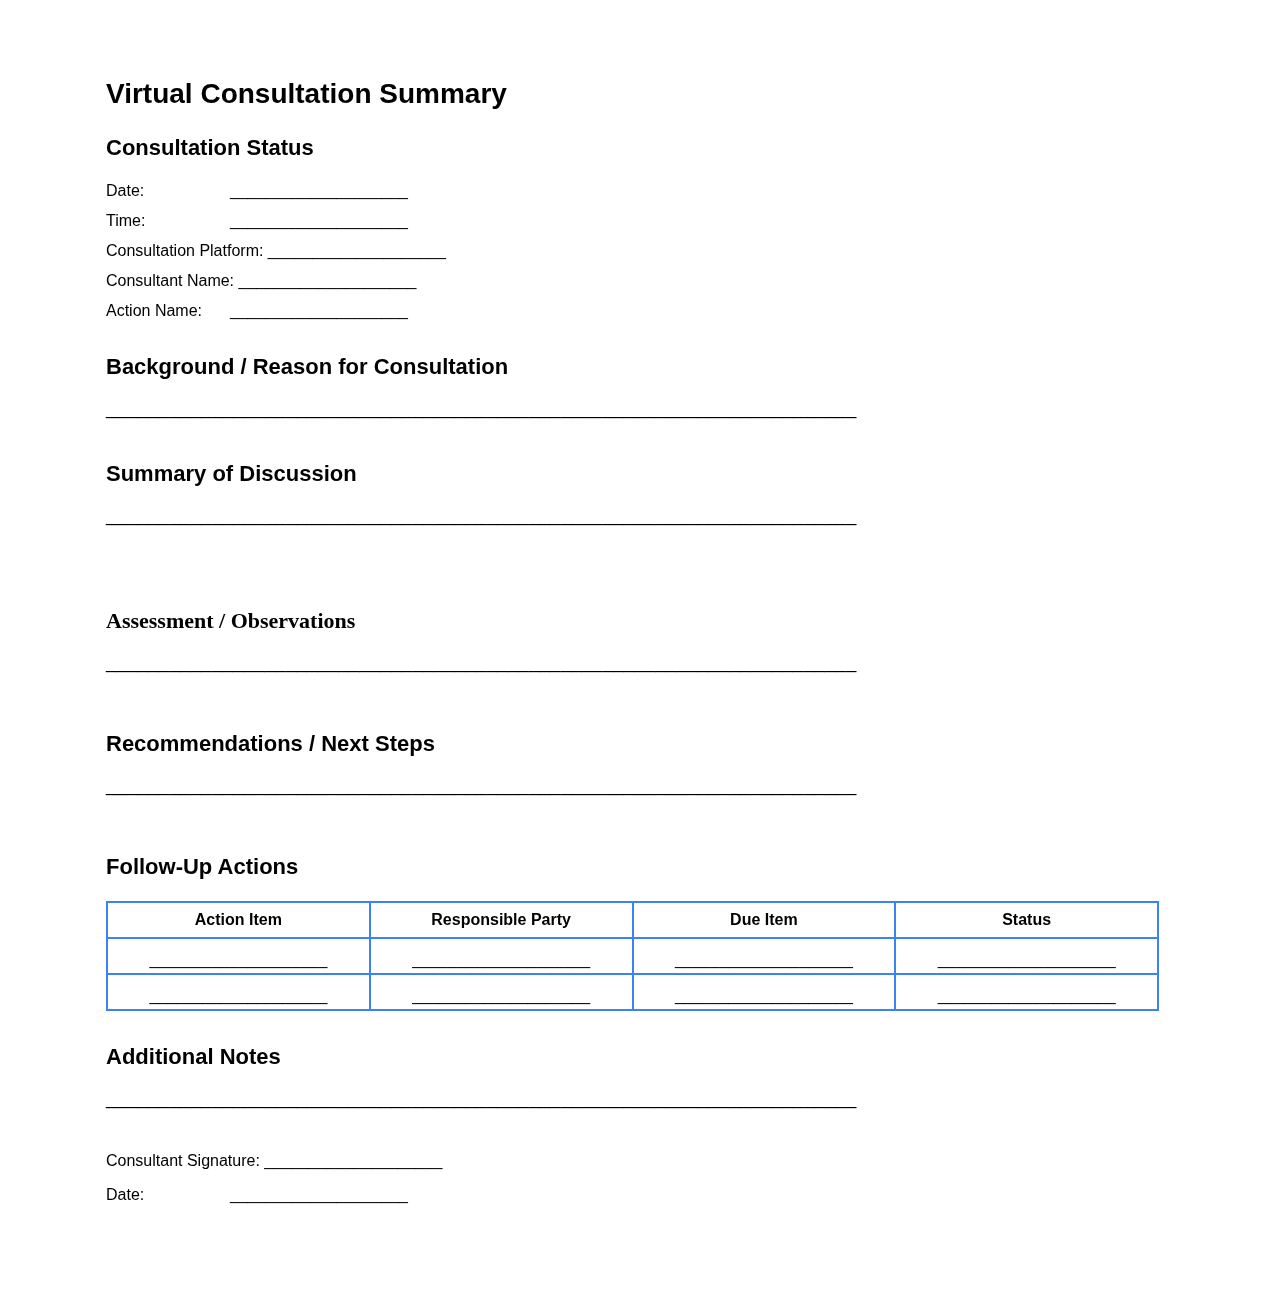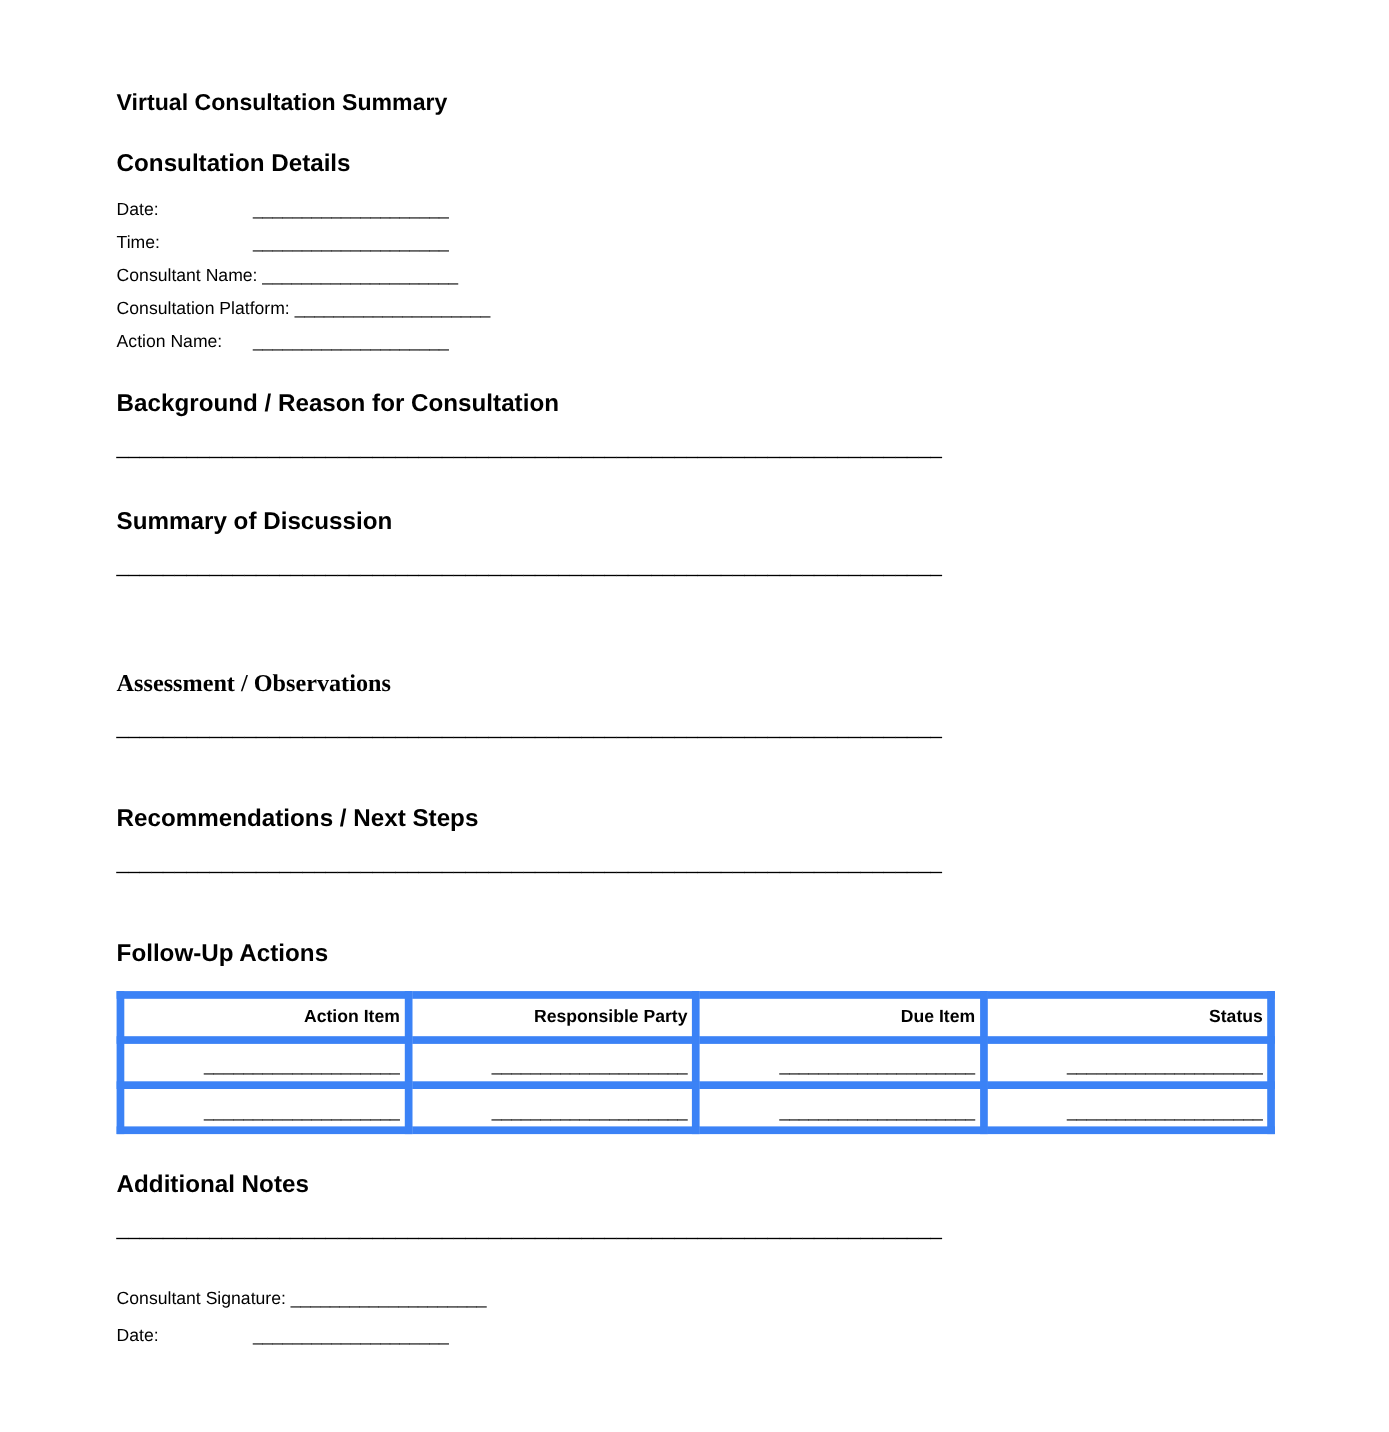--- a/index.html
+++ b/index.html
@@ -9,21 +9,21 @@
       font-family: "Liberation Sans", sans-serif;
       color: #000000;
       font-size: 16px;
     }
     .page {
       position: relative;
       padding: 74px 0 0 106px;
       width: 1052px;
     }
     h1 {
-      font-size: 21px;
+      font-size: 28px;
       font-weight: bold;
       margin: 0;
       line-height: 40px;
       height: 40px;
     }
     h2 {
       font-size: 22px;
       font-weight: bold;
       margin: 0;
       line-height: 28px;
@@ -45,49 +45,49 @@
       white-space: pre;
       font-size: 19px;
       line-height: 20px;
     }
     table {
       border-collapse: collapse;
       width: 1053px;
       margin-top: 20px;
     }
     th, td {
-      border: 7px solid #3b82f6;
-      text-align: right;
+      border: 2px solid #3b82f6;
+      text-align: center;
       padding: 0 4px;
       height: 34px;
       font-size: 16px;
       width: 25%;
     }
     th { font-weight: bold; }
     td { vertical-align: bottom; padding-bottom: 4px; height: 30px; }
   </style>
 </head>
 <body>
 
 <div class="page">
   <h1>Virtual Consultation Summary</h1>
 
-  <h2 style="margin-top:20px;">Consultation Details</h2>
+  <h2 style="margin-top:20px;">Consultation Status</h2>
   <div class="details">
     <div class="field-row">
       <span class="field-label">Date:</span><span class="blank">____________________</span>
     </div>
     <div class="field-row">
       <span class="field-label">Time:</span><span class="blank">____________________</span>
     </div>
     <div class="field-row">
-      <span class="field-label">Consultant Name:</span> <span class="blank">____________________</span>
+      <span class="field-label">Consultation Platform:</span> <span class="blank">____________________</span>
     </div>
     <div class="field-row">
-      <span class="field-label">Consultation Platform:</span> <span class="blank">____________________</span>
+      <span class="field-label">Consultant Name:</span> <span class="blank">____________________</span>
     </div>
     <div class="field-row">
       <span class="field-label">Action Name:</span><span class="blank">____________________</span>
     </div>
   </div>
 
   <h2 style="margin-top:27px;">Background / Reason for Consultation</h2>
   <span class="long-blank" style="margin-top:17px;">_______________________________________________________________________</span>
 
   <h2 style="margin-top:42px;">Summary of Discussion</h2>

